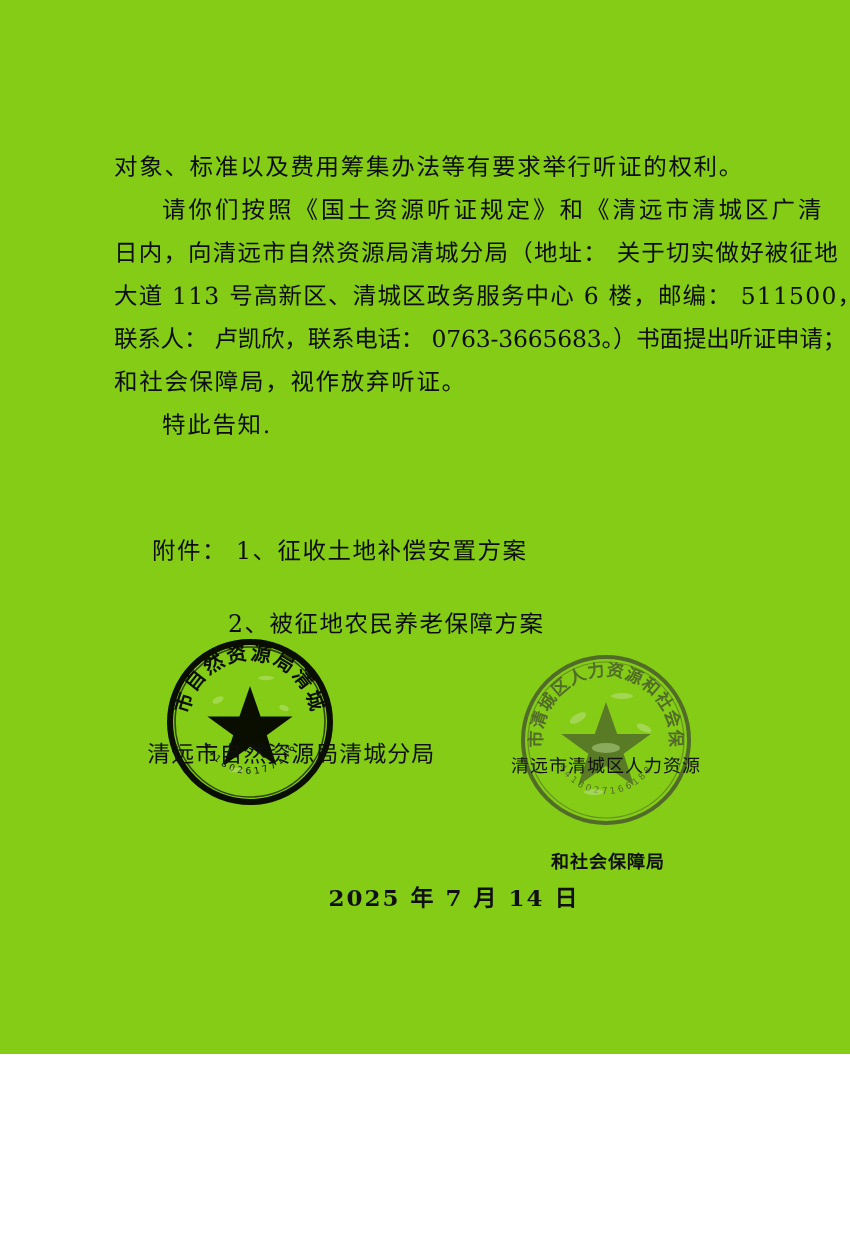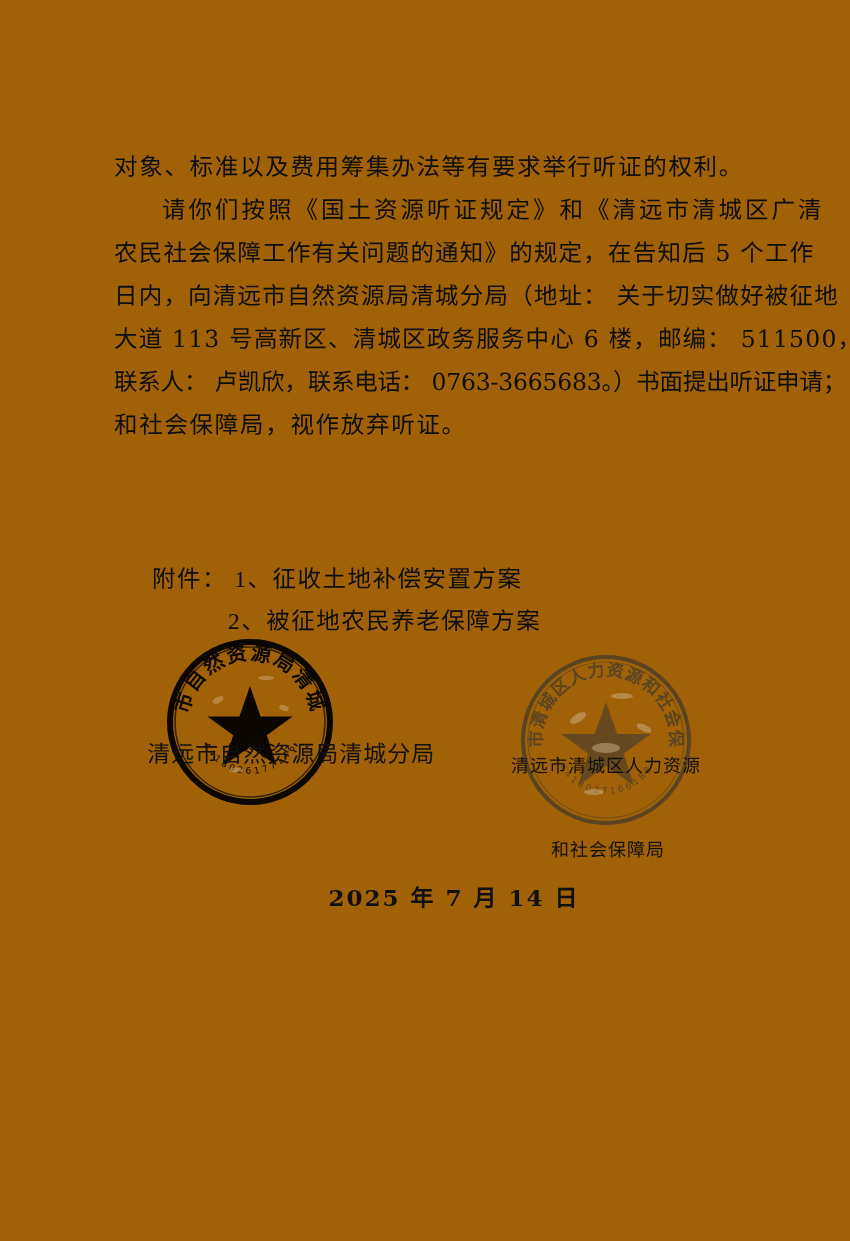--- a/index.html
+++ b/index.html
@@ -9,22 +9,22 @@
     background: #ffffff;
   }
   body {
     font-family: "DejaVu Serif", "Liberation Serif", serif;
     color: #111111;
   }
 
   #page {
     position: relative;
     width: 850px;
-    height: 1241px;
-    background: #a16207;
+    height: 1054px;
+    background: #84cc16;
     overflow: hidden;
   }
 
   
   .doc-body {
     position: absolute;
     left: 114px;
     top: 146px;
     width: 640px;
   }
@@ -43,34 +43,34 @@
     padding-left: 48px;
   }
   .w-xs { letter-spacing: 1.2px; }
   .w-sm { letter-spacing: 1.7px; }
   .w-md { letter-spacing: 3.0px; }
 
   
   .attach-block {
     position: absolute;
     left: 152px;
-    top: 558px;
+    top: 530px;
     width: 560px;
-    font-family: Liberation Serif, serif;
   }
   .attach-line {
     font-size: 23.5px;
     line-height: 42px;
     height: 42px;
     letter-spacing: 1.5px;
     color: #0d0d0d;
     white-space: pre;
   }
   .attach-line.second {
     padding-left: 76px;
+    margin-top: 31px;
   }
 
   
   .sig-left {
     position: absolute;
     left: 114px;
     top: 709px;
     font-size: 23px;
     letter-spacing: 1.0px;
     color: #101010;
@@ -82,21 +82,22 @@
     left: 511px;
     top: 709px;
     font-size: 18px;
     letter-spacing: 1.0px;
     color: #101010;
     white-space: pre;
     z-index: 4;
   }
   .sig-right .line2 {
     padding-left: 40px;
-    margin-top: 16px;
+    margin-top: 28px;
+    font-weight: bold;
   }
 
   
   .doc-date {
     position: absolute;
     left: 0;
     top: 852px;
     width: 850px;
     text-align: center;
     font-size: 23px;
@@ -139,30 +140,30 @@
 <body>
 
 <div id="page">
 
   <div class="doc-body">
 
     <div class="para-line w-sm">对象、标准以及费用筹集办法等有要求举行听证的权利。</div>
 
     <div class="para-line indent-2 w-md">请你们按照《国土资源听证规定》和《清远市清城区广清</div>
 
-    <div class="para-line w-xs">农民社会保障工作有关问题的通知》的规定，在告知后 5 个工作</div>
 
     <div class="para-line w-xs">日内，向清远市自然资源局清城分局（地址： 关于切实做好被征地</div>
 
     <div class="para-line w-xs">大道 113 号高新区、清城区政务服务中心 6 楼，邮编： 511500，</div>
 
     <div class="para-line" style="letter-spacing:-0.2px;">联系人： 卢凯欣，联系电话： 0763-3665683。）书面提出听证申请；</div>
 
     <div class="para-line w-sm">和社会保障局，视作放弃听证。</div>
 
+    <div class="para-line indent-2 w-sm">特此告知.</div>
 
   </div>
 
   <div class="attach-block">
     <div class="attach-line">附件： 1、征收土地补偿安置方案</div>
     <div class="attach-line second">2、被征地农民养老保障方案</div>
   </div>
 
   <div class="seal seal-left">
     <svg width="168" height="168" viewBox="0 0 168 168" xmlns="http://www.w3.org/2000/svg">

